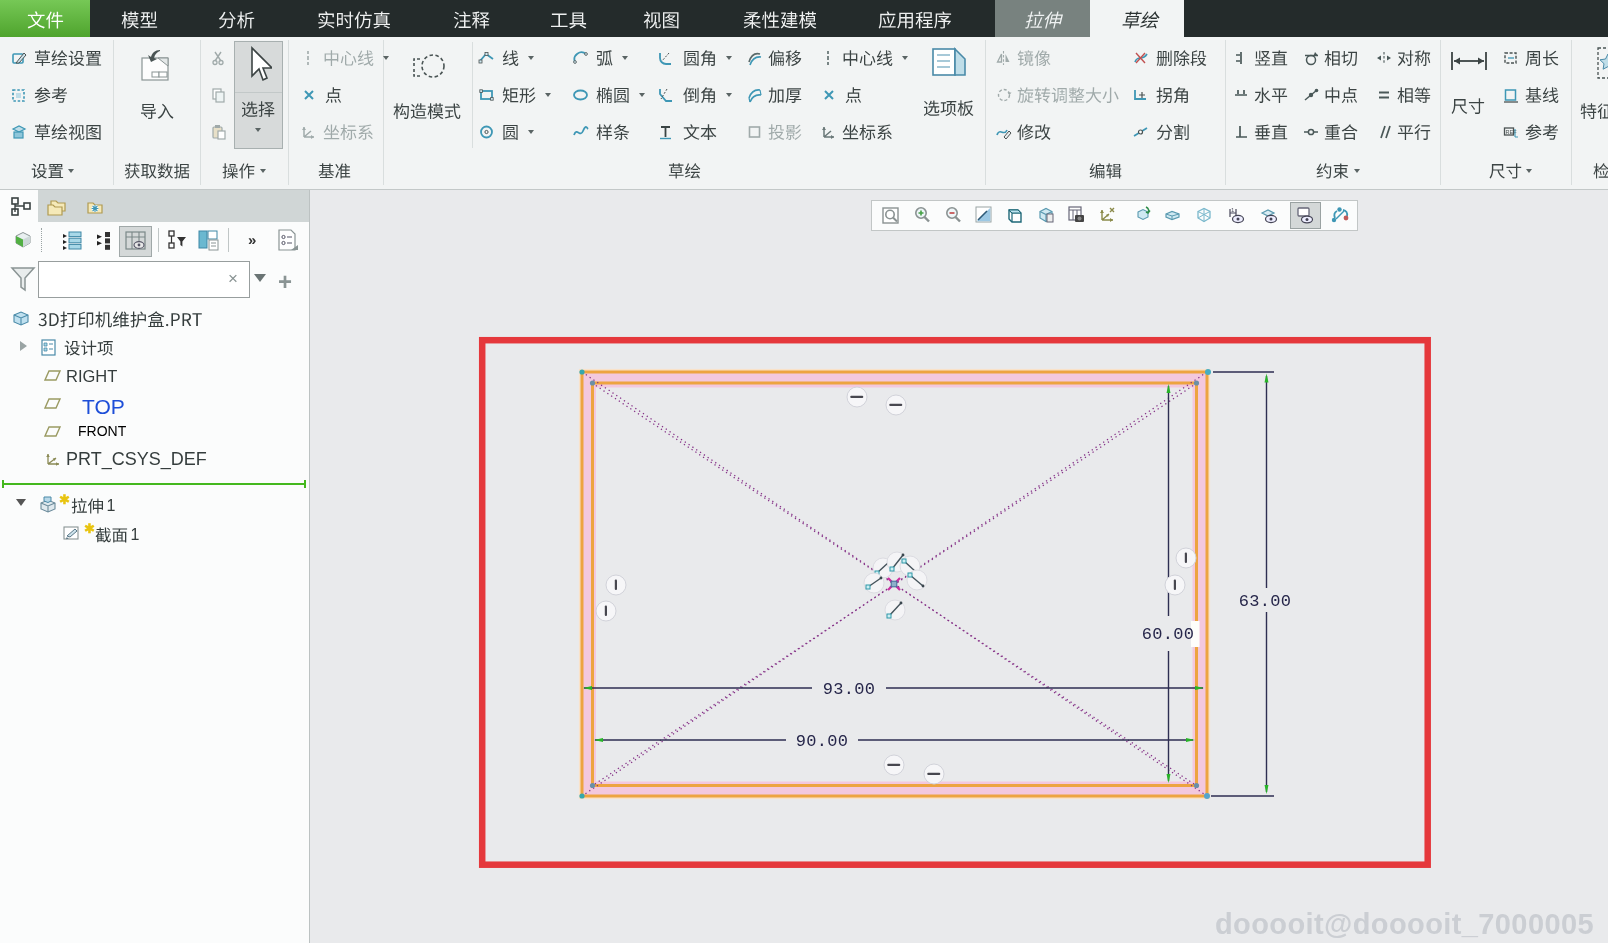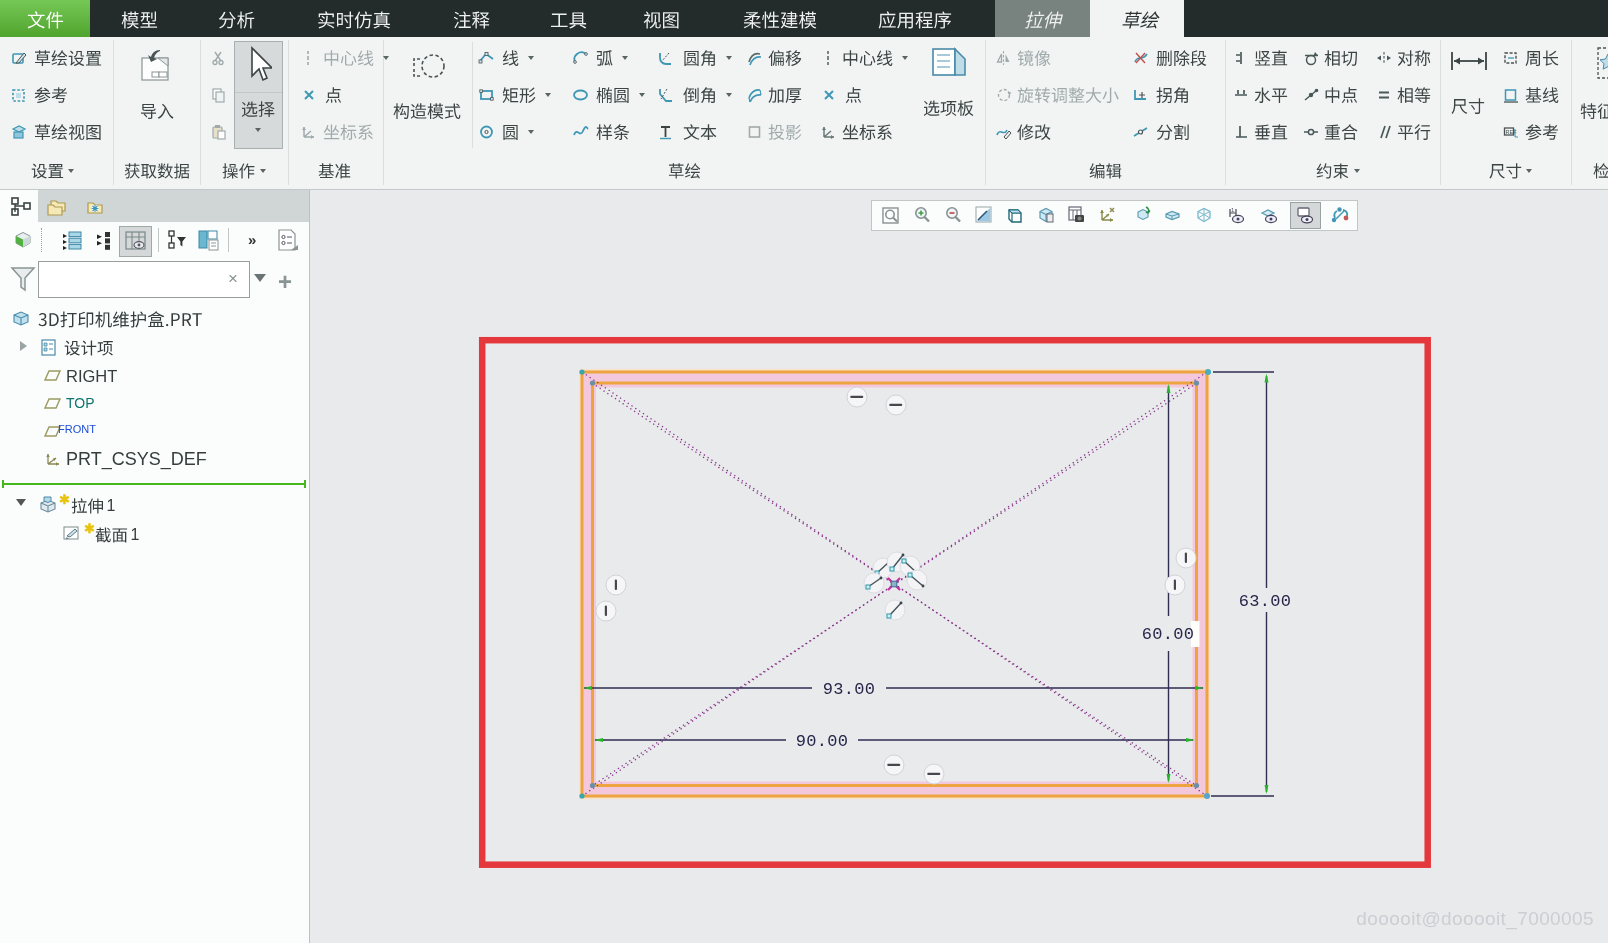--- a/index.html
+++ b/index.html
@@ -521,25 +521,25 @@
 <svg class="ct" style="left:63.0px;top:338.8px" width="53" height="20">
     <path transform="translate(1,15.2) scale(.1)" d="M20 -128C29 -120 40 -109 45 -102L54 -111C48 -118 37 -128 28 -136ZM7 -87V-75H30V-16C30 -8 25 -3 22 -1C24 2 28 7 29 10C31 7 36 3 65 -18C64 -21 62 -26 61 -29L42 -16V-87ZM81 -133V-114C81 -102 77 -88 56 -78C58 -77 62 -72 64 -69C88 -81 93 -98 93 -114V-121H122V-94C122 -82 124 -77 136 -77C138 -77 146 -77 148 -77C152 -77 155 -78 157 -78C156 -81 156 -86 156 -89C154 -88 150 -88 148 -88C146 -88 138 -88 137 -88C134 -88 134 -90 134 -94V-133ZM133 -54C127 -41 118 -30 107 -21C96 -30 87 -41 81 -54ZM63 -66V-54H72L70 -53C76 -38 86 -25 97 -14C85 -6 71 -1 56 2C59 5 61 10 62 13C78 9 93 3 107 -6C119 3 134 10 151 14C153 10 156 5 159 3C143 -1 129 -6 117 -14C131 -26 142 -42 149 -63L141 -66L139 -66Z M188 -128C197 -120 208 -109 214 -102L222 -111C216 -118 205 -128 196 -136ZM173 -87V-75H199V-15C199 -8 194 -3 191 -1C193 1 196 7 197 10C200 7 205 3 236 -19C234 -21 232 -27 232 -30L211 -16V-87ZM268 -138V-84H226V-71H268V13H281V-71H323V-84H281V-138Z M432 -82V-48C432 -30 428 -9 383 3C385 6 389 10 390 13C437 -2 444 -26 444 -48V-82ZM444 -15C456 -7 473 5 480 13L489 4C481 -4 464 -15 451 -23ZM335 -30 338 -18C353 -23 373 -30 392 -36L391 -47L371 -41V-107H390V-119H338V-107H358V-37ZM399 -103V-25H411V-92H465V-26H477V-103H438C441 -108 443 -114 446 -120H488V-131H393V-120H431C430 -114 428 -108 425 -103Z" fill="#353d3d"></path>
   </svg>
 <svg class="ab" style="left:44px;top:368px" width="18" height="15">
     <path d="M5 3 L16 3 L12 12 L1 12 Z" fill="none" stroke="#9a9a62" stroke-width="1.4"></path>
   </svg>
 <div class="ab" style="left:66px;top:367px;font-size:16.5px;color:#353d3d">RIGHT</div>
 <svg class="ab" style="left:44px;top:396px" width="18" height="15">
     <path d="M5 3 L16 3 L12 12 L1 12 Z" fill="none" stroke="#9a9a62" stroke-width="1.4"></path>
   </svg>
-<div class="ab" style="left:66px;top:395px;font-size:14px;color:#0f766e">TOP</div>
+<div class="ab" style="left:82px;top:395px;font-size:21px;color:#1d4ed8">TOP</div>
 <svg class="ab" style="left:44px;top:424px" width="18" height="15">
     <path d="M5 3 L16 3 L12 12 L1 12 Z" fill="none" stroke="#9a9a62" stroke-width="1.4"></path>
   </svg>
-<div class="ab" style="left:58px;top:423px;font-size:11px;color:#1d4ed8">FRONT</div>
+<div class="ab" style="left:78px;top:423px;font-size:14px;color:#000000">FRONT</div>
 <svg class="ab" style="left:44px;top:451px" width="18" height="16">
     <path d="M4 13 L4 3 M4 13 L15 13 M4 13 L12 7" stroke="#8a8a55" stroke-width="1.3" fill="none"></path>
     <path d="M4 3 l-1.8 3 h3.6 Z M15 13 l-3-1.8 v3.6 Z M12 7 l-3.3 0.6 2 2.4 Z" fill="#8a8a55"></path>
   </svg>
 <div class="ab" style="left:66px;top:449px;font-size:18px;color:#353d3d">PRT_CSYS_DEF</div>
 <div class="ab" style="left:2px;top:483px;width:304px;height:2px;background:#44b81e"></div>
 <div class="ab" style="left:2px;top:480px;width:2px;height:8px;background:#44b81e"></div>
 <div class="ab" style="left:304px;top:480px;width:2px;height:8px;background:#44b81e"></div>
 <div class="ab" style="left:16px;top:499px;width:0;height:0;border-left:5px solid transparent;border-right:5px solid transparent;border-top:7px solid #555"></div>
 <svg class="ab" style="left:38px;top:495px" width="20" height="19">
@@ -729,12 +729,12 @@
     <path d="M889 616 L901 603" stroke="#44525a" stroke-width="1.4"></path>
     <rect x="887" y="614" width="4" height="4" fill="#cdeef2" stroke="#2e98a8" stroke-width="1"></rect>
     <circle cx="901" cy="603" r="1.4" fill="#3a464e"></circle>
     <path d="M888 578 L900 590 M900 578 L888 590" stroke="#cb2da0" stroke-width="2.2"></path>
     <rect x="891.2" y="581.2" width="5.6" height="5.6" fill="#8cb0ca" stroke="#40709a" stroke-width="1"></rect>
     <text x="849" y="693.5" text-anchor="middle" font-family="Liberation Mono" font-size="17" letter-spacing="0.3" fill="#26264a">93.00</text>
     <text x="822" y="745.5" text-anchor="middle" font-family="Liberation Mono" font-size="17" letter-spacing="0.3" fill="#26264a">90.00</text>
     <text x="1168" y="639" text-anchor="middle" font-family="Liberation Mono" font-size="17" letter-spacing="0.3" fill="#26264a">60.00</text>
     <text x="1265" y="605.5" text-anchor="middle" font-family="Liberation Mono" font-size="17" letter-spacing="0.3" fill="#26264a">63.00</text>
   </svg>
-<div class="ab" style="right:14px;top:908px;font-size:19px;font-weight:normal;color:#cbced3;letter-spacing:0.4px">dooooit@dooooit_7000005</div>
+<div class="ab" style="right:14px;top:908px;font-size:29px;font-weight:bold;color:#cbced3;letter-spacing:0.4px">dooooit@dooooit_7000005</div>
 </body></html>

